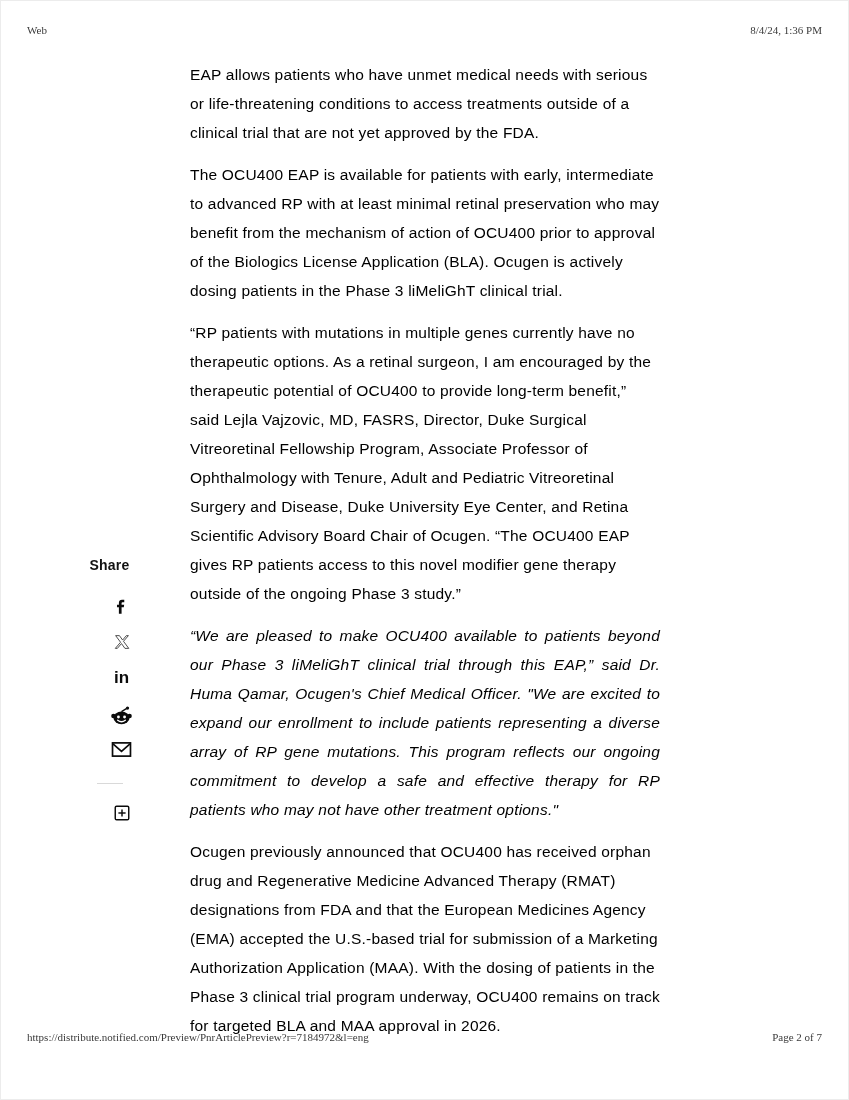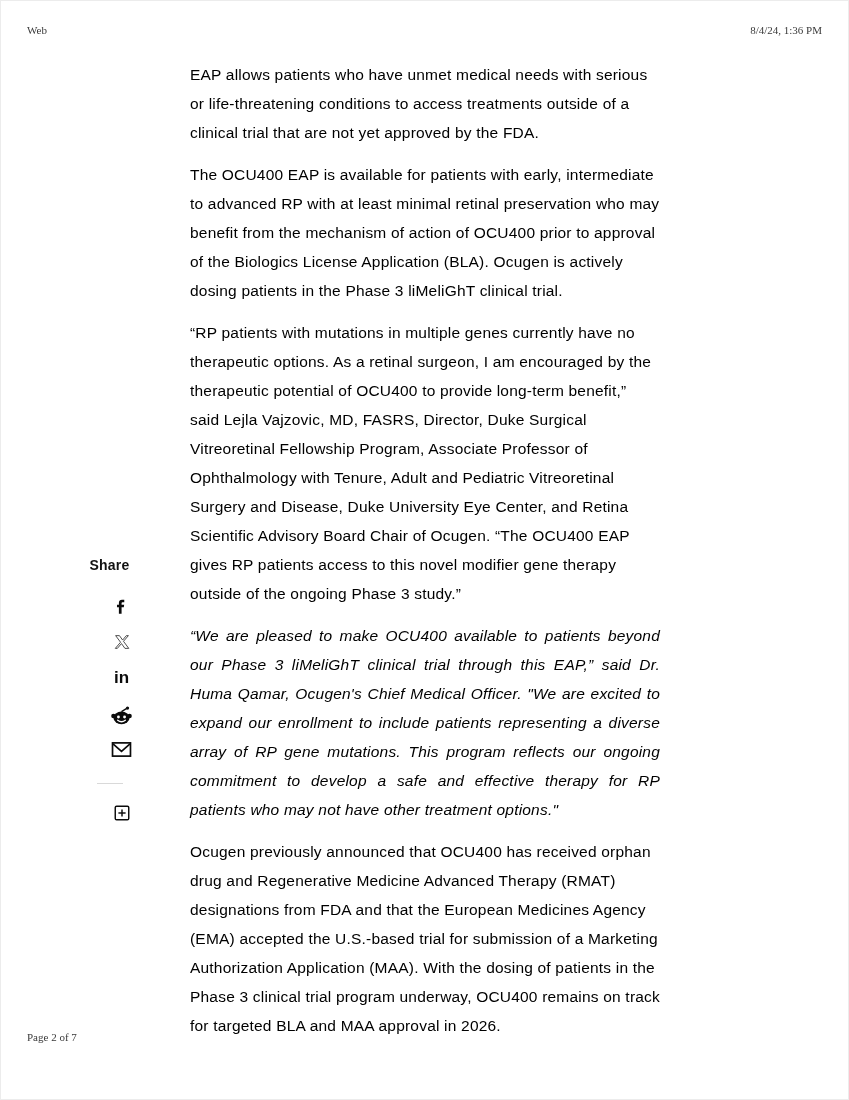--- a/index.html
+++ b/index.html
@@ -125,14 +125,15 @@
 
 <div class="article">
   <p>EAP allows patients who have unmet medical needs with serious or life-threatening conditions to access treatments outside of a clinical trial that are not yet approved by the FDA.</p>
   <p>The OCU400 EAP is available for patients with early, intermediate to advanced RP with at least minimal retinal preservation who may benefit from the mechanism of action of OCU400 prior to approval of the Biologics License Application (BLA). Ocugen is actively dosing patients in the Phase 3 liMeliGhT clinical trial.</p>
   <p>“RP patients with mutations in multiple genes currently have no therapeutic options. As a retinal surgeon, I am encouraged by the therapeutic potential of OCU400 to provide long-term benefit,” said Lejla Vajzovic, MD, FASRS, Director, Duke Surgical Vitreoretinal Fellowship Program, Associate Professor of Ophthalmology with Tenure, Adult and Pediatric Vitreoretinal Surgery and Disease, Duke University Eye Center, and Retina Scientific Advisory Board Chair of Ocugen. “The OCU400 EAP gives RP patients access to this novel modifier gene therapy outside of the ongoing Phase 3 study.”</p>
   <p class="justify">“We are pleased to make OCU400 available to patients beyond our Phase 3 liMeliGhT clinical trial through this EAP,” said Dr. Huma Qamar, Ocugen's Chief Medical Officer. "We are excited to expand our enrollment to include patients representing a diverse array of RP gene mutations. This program reflects our ongoing commitment to develop a safe and effective therapy for RP patients who may not have other treatment options."</p>
   <p>Ocugen previously announced that OCU400 has received orphan drug and Regenerative Medicine Advanced Therapy (RMAT) designations from FDA and that the European Medicines Agency (EMA) accepted the U.S.-based trial for submission of a Marketing Authorization Application (MAA). With the dosing of patients in the Phase 3 clinical trial program underway, OCU400 remains on track for targeted BLA and MAA approval in 2026.</p>
 </div>
 
 <div class="meta-row meta-bottom">
+  <span>https://distribute.notified.com/Preview/PnrArticlePreview?r=7184972&amp;l=eng</span>
   <span>Page 2 of 7</span>
 </div>
 
 </body></html>

